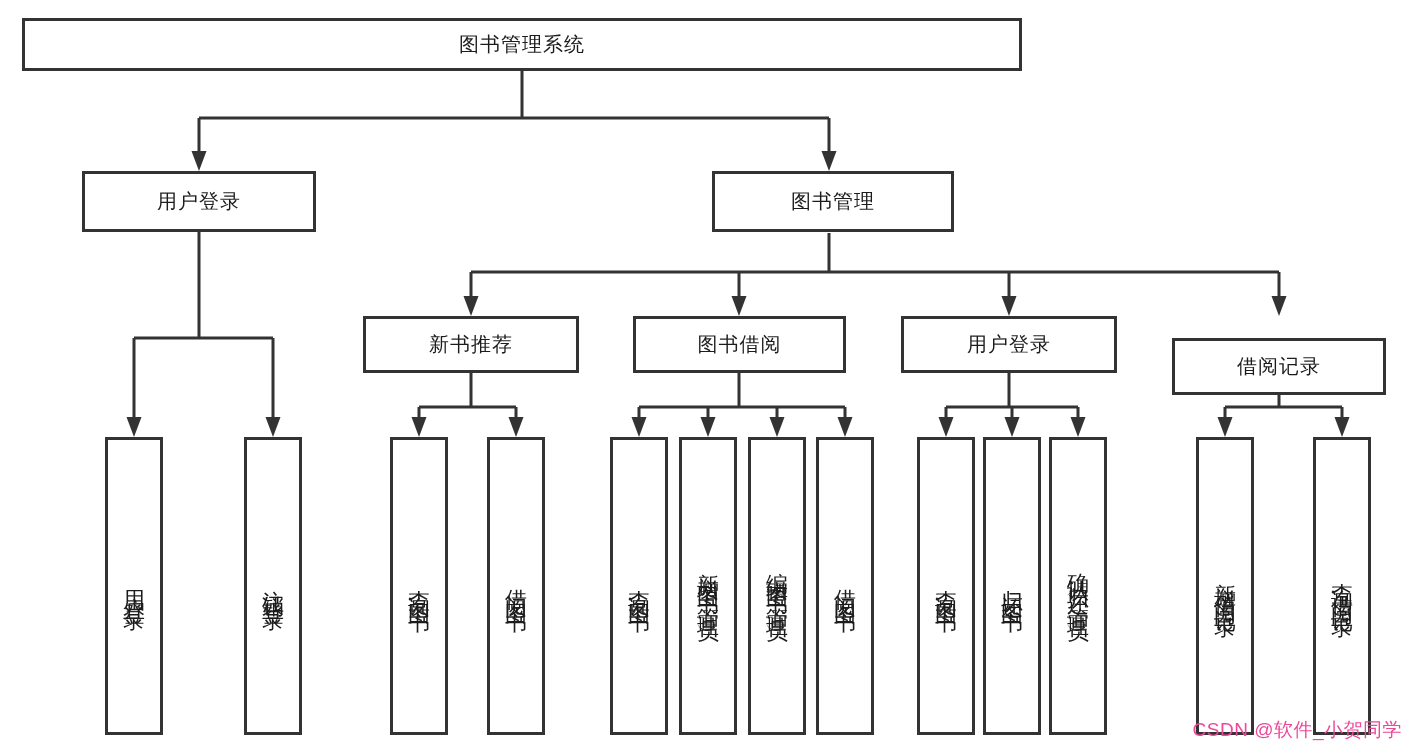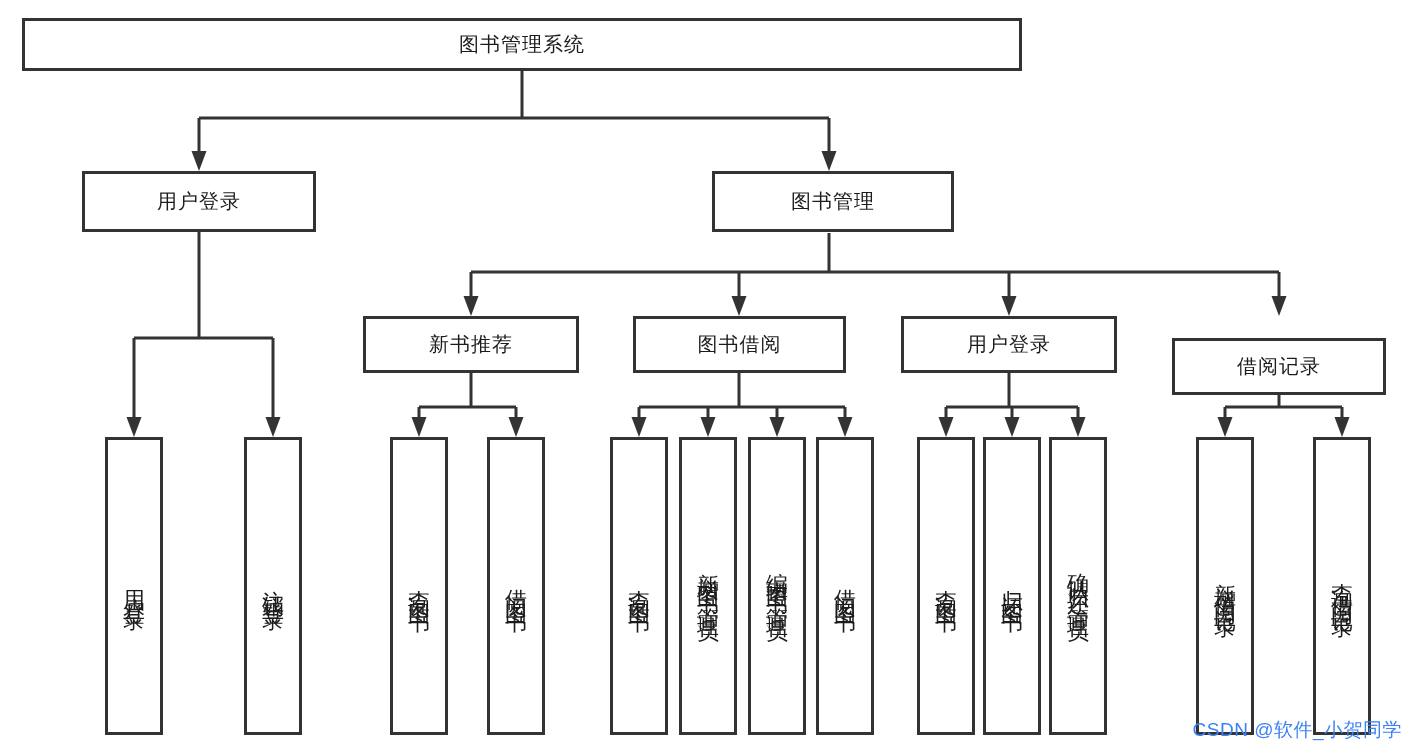--- a/index.html
+++ b/index.html
@@ -58,21 +58,21 @@
   #leaf9  { left: 917px; }
   #leaf10 { left: 983px; }
   #leaf11 { left: 1049px; }
   #leaf12 { left: 1196px; }
   #leaf13 { left: 1313px; }
   .watermark {
     position: absolute;
     right: 3px;
     bottom: 4px;
     font-size: 19px;
-    color: #3b82f6;
+    color: #ec4899;
     letter-spacing: 0.5px;
     z-index: 5;
     white-space: nowrap;
   }
 </style>
 </head>
 <body>
 
 <div id="canvas">
 

